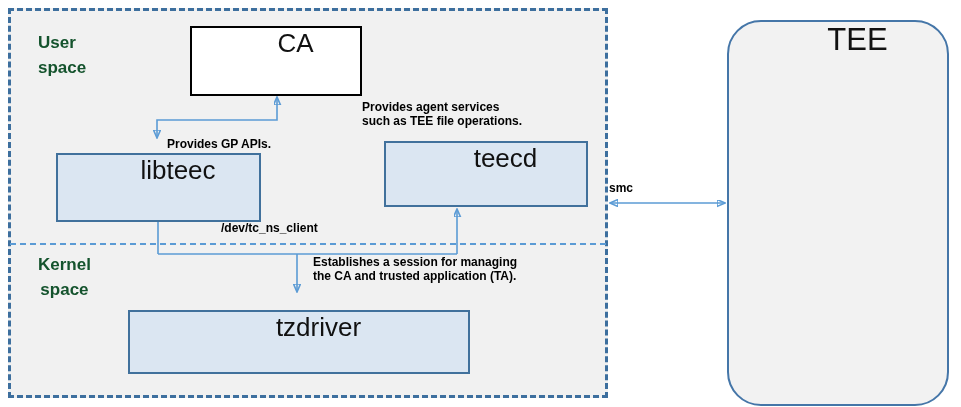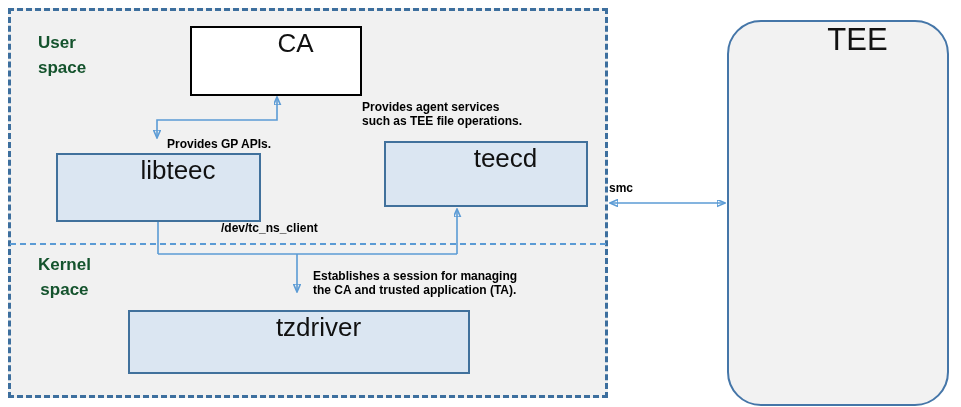--- a/index.html
+++ b/index.html
@@ -62,21 +62,21 @@
   
   .anno{
     position:absolute;
     font-size:12px;font-weight:bold;color:#000000;
     line-height:14px;
     white-space:pre-line;
   }
   .anno.gp{left:167px;top:120px;margin-top:17px;}
   .anno.agent{left:362px;top:100px;}
   .anno.dev{left:221px;top:221px;}
-  .anno.session{left:313px;top:269px;}
+  .anno.session{left:313px;top:255px;}
   .anno.smc{left:609px;top:181px;width:117px;}
   
   svg.arrows{
     position:absolute;left:0;top:0;width:961px;height:407px;
     pointer-events:none;
   }
   svg.arrows path, svg.arrows line{
     stroke:#5b9bd5;stroke-width:1.6;fill:none;
   }
 </style>

